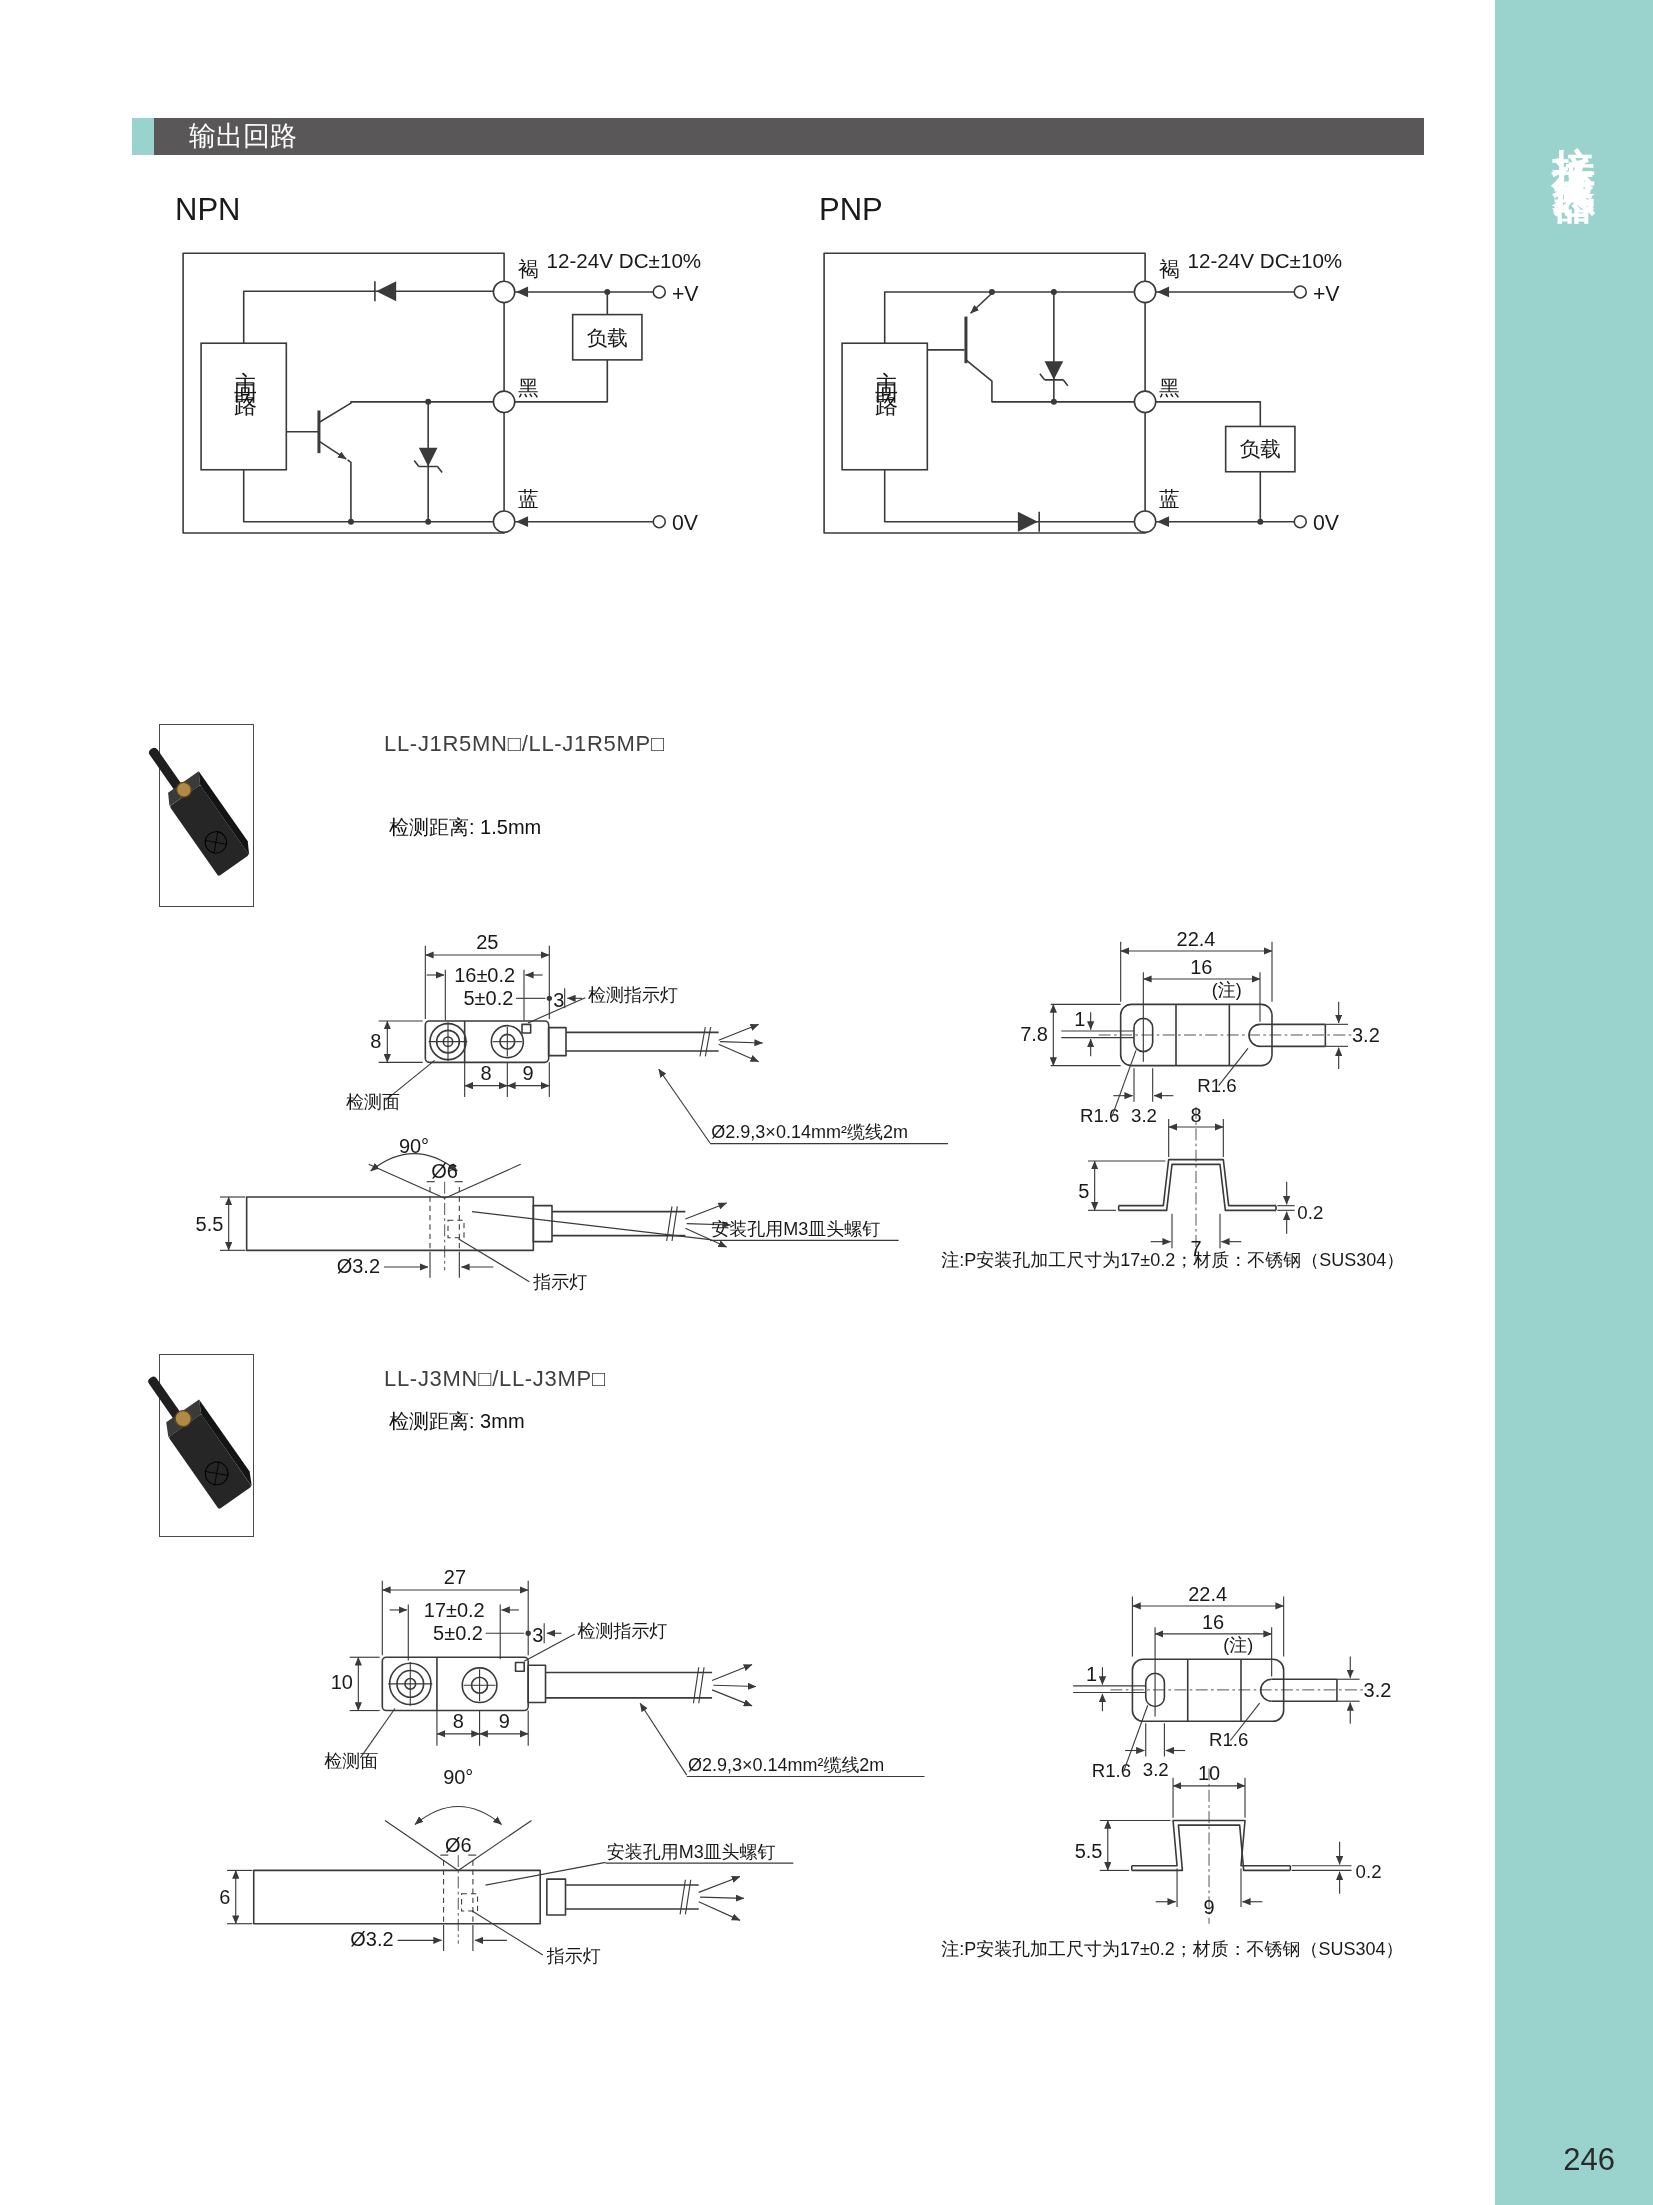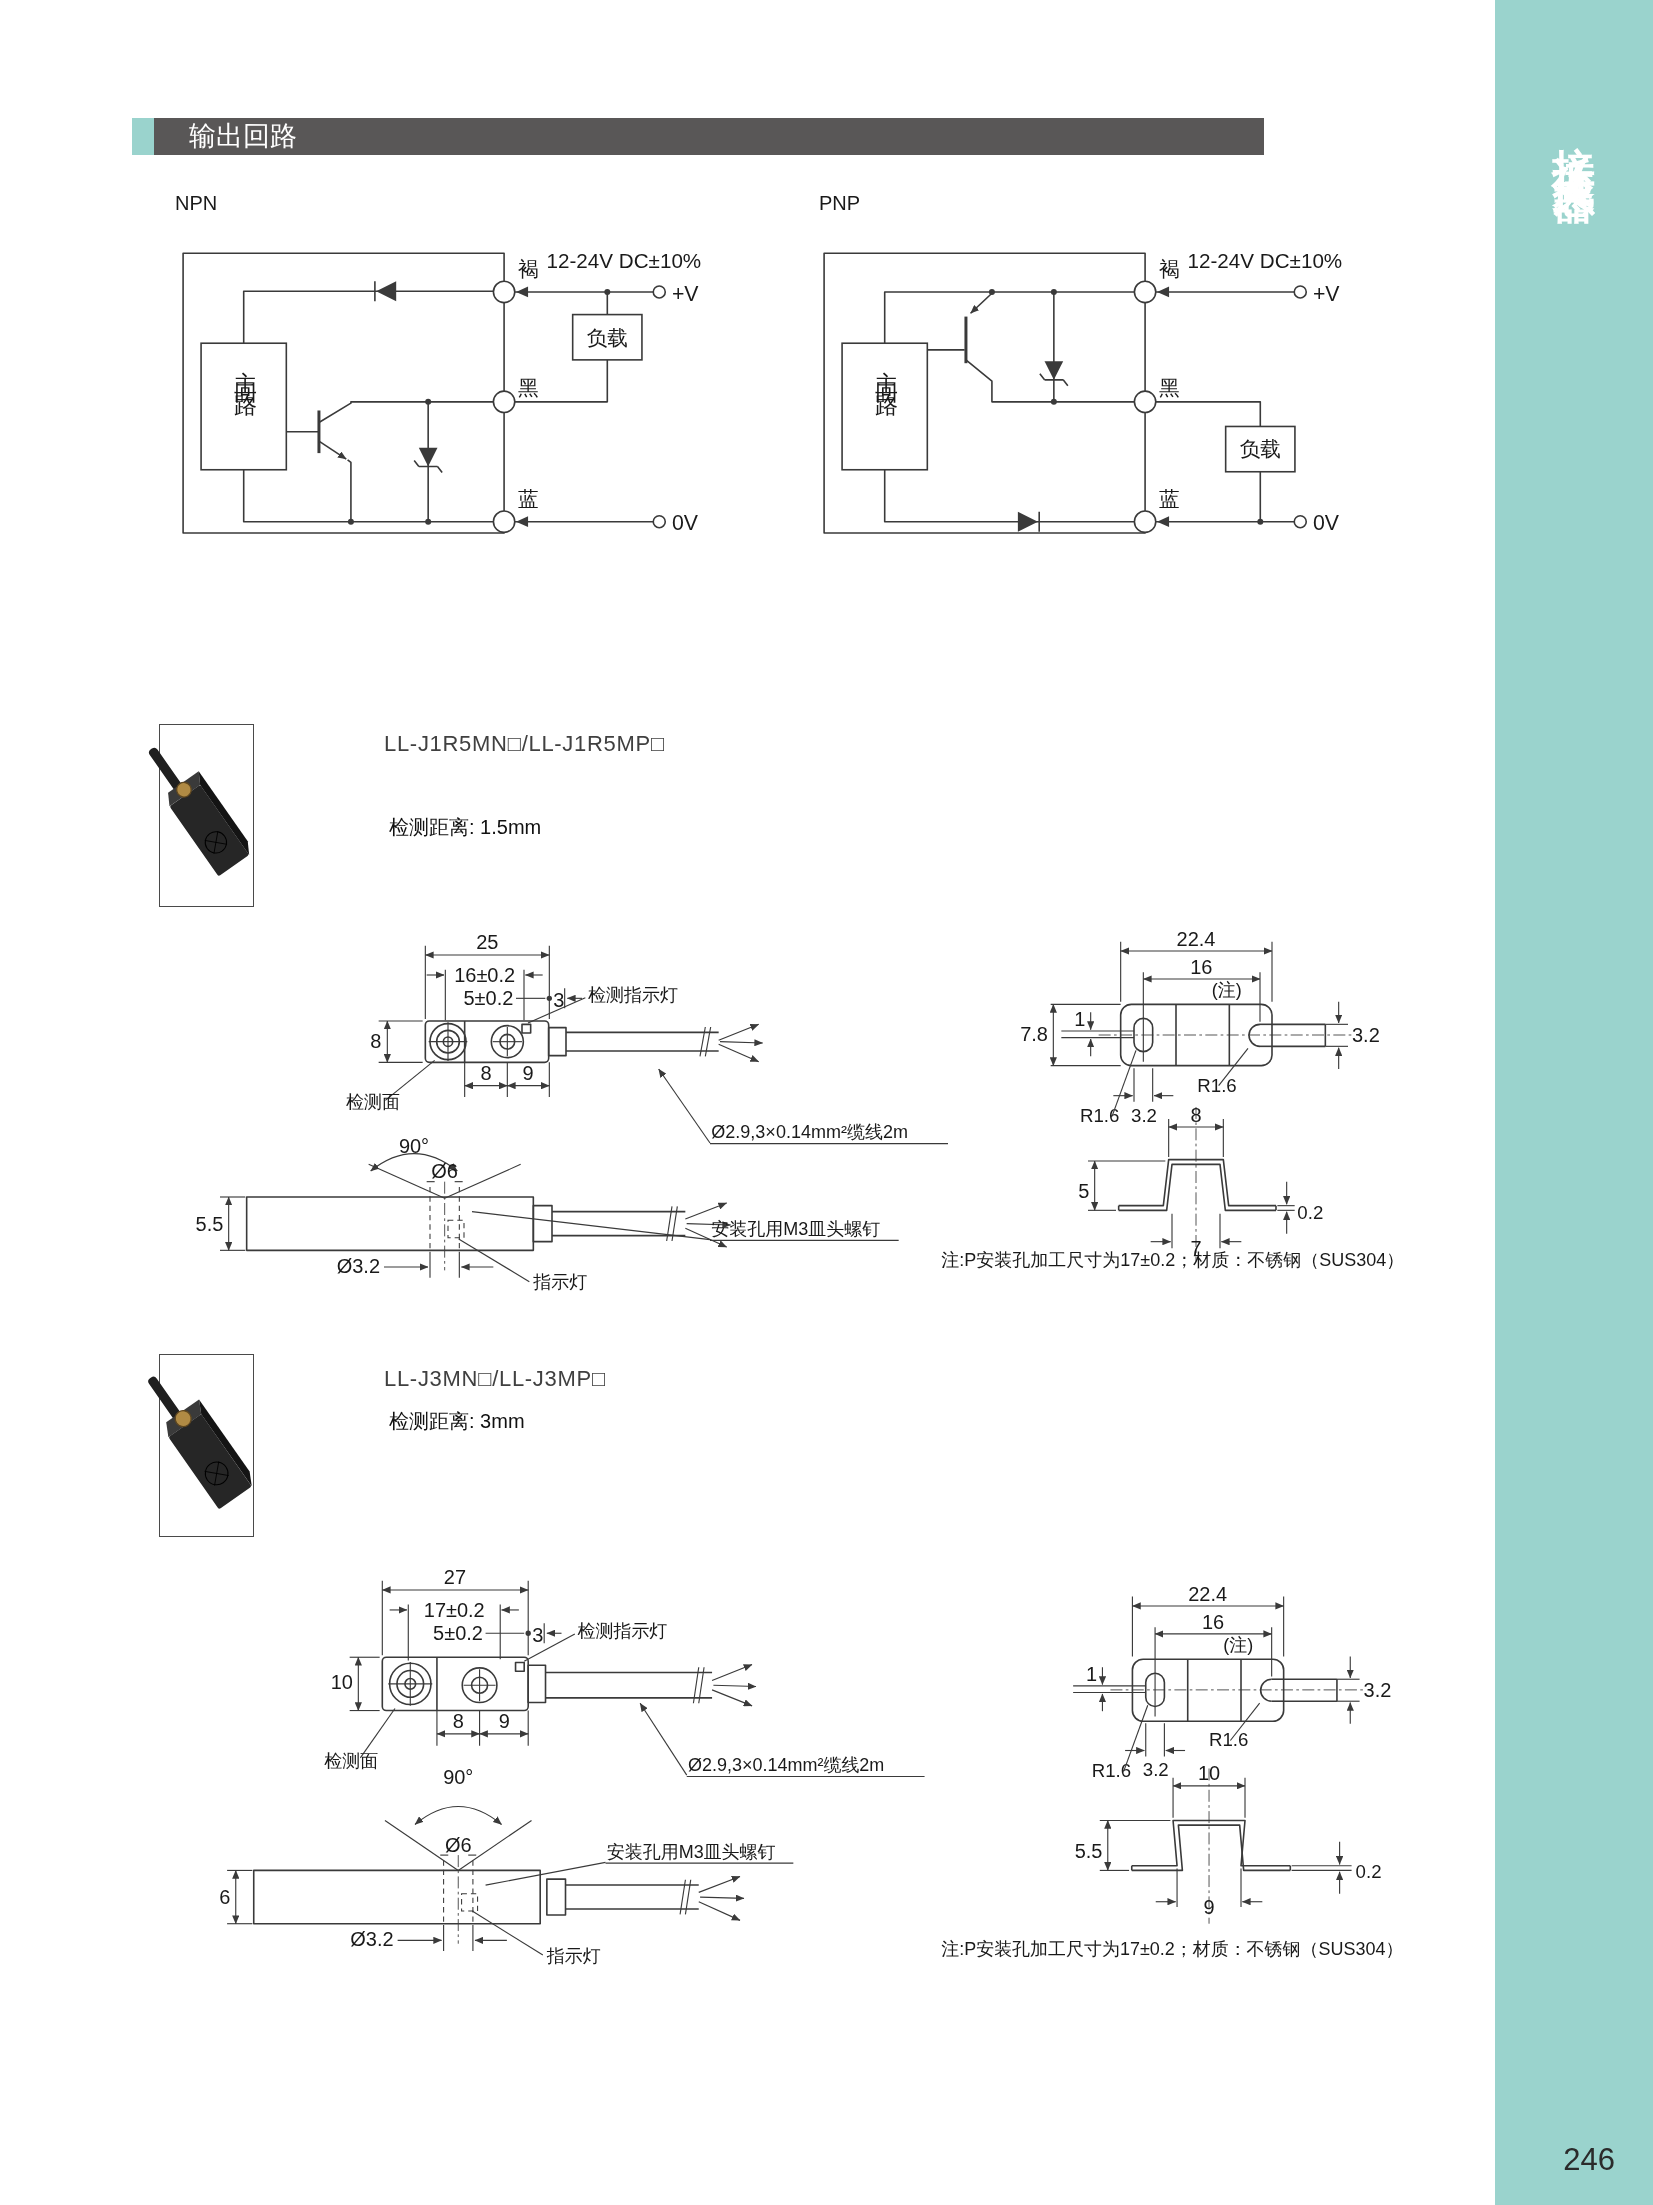--- a/index.html
+++ b/index.html
@@ -3,25 +3,25 @@
 <meta charset="utf-8">
 <style>
   html,body{margin:0;padding:0;background:#fff;}
   .page{position:relative;width:1654px;height:2205px;background:#ffffff;
         font-family:"Liberation Sans",sans-serif;overflow:hidden;}
   .sidebar{position:absolute;right:0;top:0;width:159px;height:2205px;background:#9ad3cd;}
   .sidebar-title{position:absolute;top:112px;left:50%;transform:translateX(-50%);
         writing-mode:vertical-rl;text-orientation:upright;color:#ffffff;
         font-size:43px;font-weight:700;letter-spacing:9.3px;}
   .page-number{position:absolute;right:39px;bottom:27px;font-size:31px;color:#2b2b2b;}
-  .sec{position:absolute;left:132px;width:1132px;height:37px;display:flex;font-family:Liberation Serif, serif;}
+  .sec{position:absolute;left:132px;width:1292px;height:37px;display:flex;font-family:Liberation Serif, serif;}
   .sec-sq{width:22px;height:37px;background:#9ad3cd;}
   .sec-bar{flex:1;background:#595757;color:#ffffff;font-size:27px;line-height:37px;
         padding-left:35px;font-weight:500;}
-  .circ-label{position:absolute;font-size:20px;color:#1a1a1a;}
+  .circ-label{position:absolute;font-size:31px;color:#1a1a1a;}
   .vtext{position:absolute;writing-mode:vertical-rl;text-orientation:upright;
         font-size:23px;color:#1a1a1a;letter-spacing:12px;}
   .card{position:absolute;left:159px;width:93px;height:181px;border:1.3px solid #4a4a4a;background:#fff;}
   .ptitle{position:absolute;font-size:22px;color:#404040;letter-spacing:0.7px;}
   .pdist{position:absolute;font-size:20px;color:#111;}
   svg{position:absolute;overflow:visible;}
   svg text{font-family:"Liberation Sans",sans-serif;fill:#1a1a1a;}
   .ln{stroke:#3a3a3a;stroke-width:2.4;fill:none;stroke-linejoin:round;}
   .lnf{stroke:#3a3a3a;stroke-width:2.4;fill:#fff;}
   .dim{stroke:#3a3a3a;stroke-width:1.7;fill:none;}

